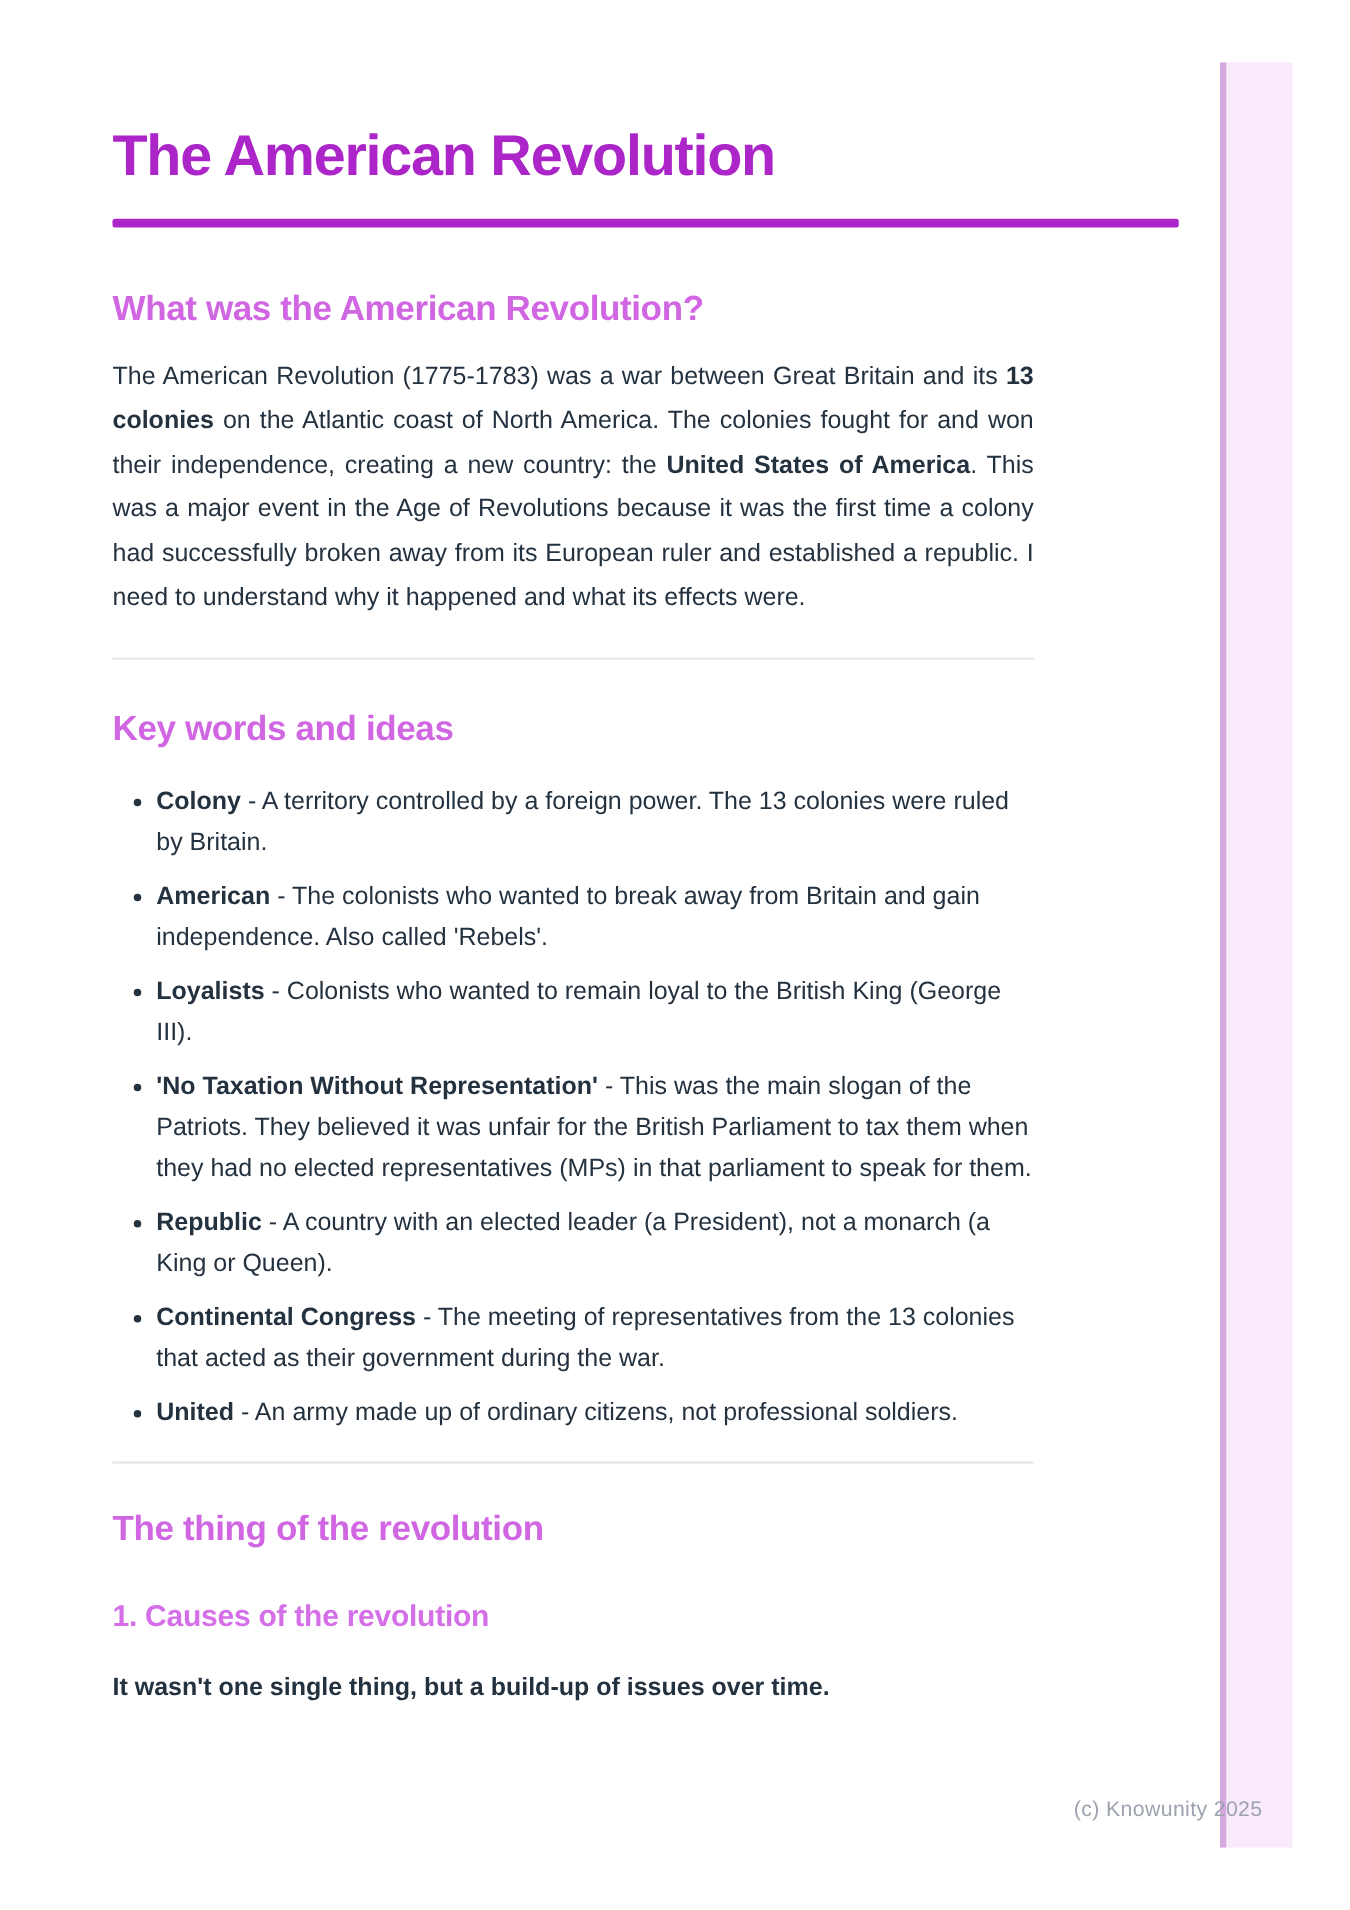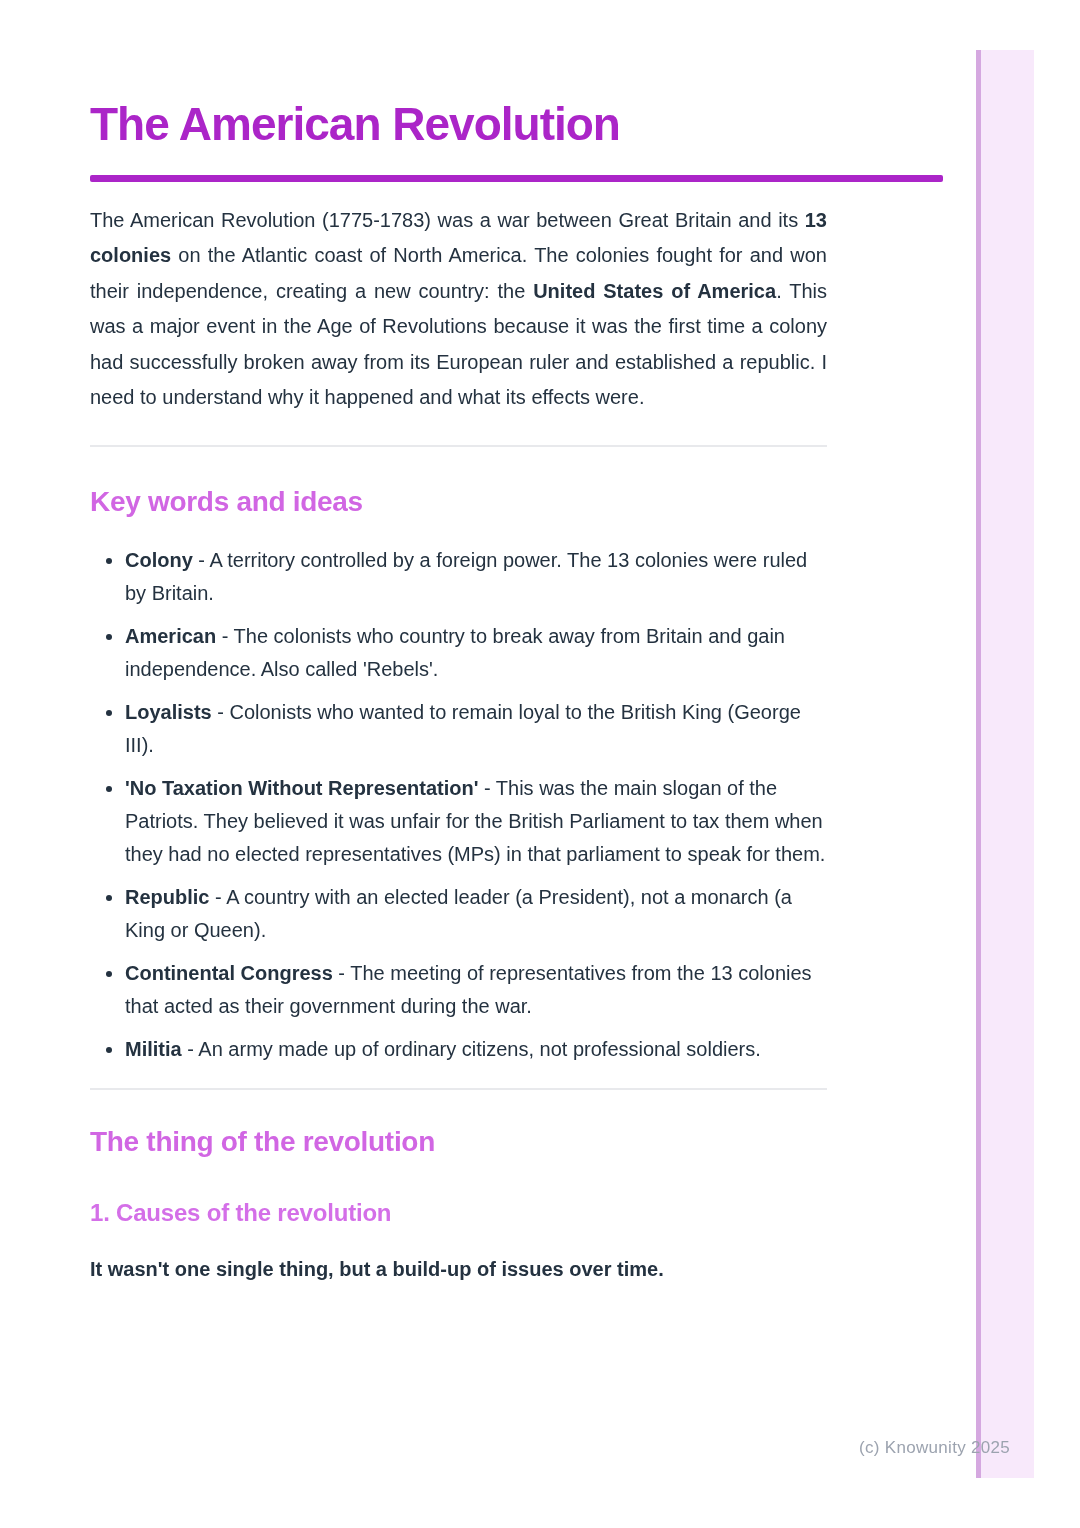--- a/index.html
+++ b/index.html
@@ -120,54 +120,55 @@
 <body>
 
 <div class="accent-strip"></div>
 
 <main class="content">
 
   <h1 class="page-title">The American Revolution</h1>
   <div class="title-rule"></div>
 
   <section>
+    <h2 class="intro-heading">What was the American Revolution?</h2>
     <p class="intro"><span>The American Revolution (1775-1783) was a war between Great Britain and its </span><span class="bold">13 colonies</span><span> on the Atlantic coast of North America. The colonies fought for and won their independence, creating a new country: the </span><span class="bold">United States of America</span><span>. This was a major event in the Age of Revolutions because it was the first time a colony had successfully broken away from its European ruler and established a republic. I need to understand why it happened and what its effects were.</span></p>
   </section>
 
   <hr class="section-divider">
 
   <section>
     <h2 class="keywords-heading">Key words and ideas</h2>
     <ul class="keywords">
       <li>
         <span class="term">Colony</span>
         <span class="desc">- A territory controlled by a foreign power. The 13 colonies were ruled by Britain.</span>
       </li>
       <li>
         <span class="term">American</span>
-        <span class="desc">- The colonists who country to break away from Britain and gain independence. Also called 'Rebels'.</span>
+        <span class="desc">- The colonists who wanted to break away from Britain and gain independence. Also called 'Rebels'.</span>
       </li>
       <li>
         <span class="term">Loyalists</span>
         <span class="desc">- Colonists who wanted to remain loyal to the British King (George III).</span>
       </li>
       <li>
         <span class="term">'No Taxation Without Representation'</span>
         <span class="desc">- This was the main slogan of the Patriots. They believed it was unfair for the British Parliament to tax them when they had no elected representatives (MPs) in that parliament to speak for them.</span>
       </li>
       <li>
         <span class="term">Republic</span>
         <span class="desc">- A country with an elected leader (a President), not a monarch (a King or Queen).</span>
       </li>
       <li>
         <span class="term">Continental Congress</span>
         <span class="desc">- The meeting of representatives from the 13 colonies that acted as their government during the war.</span>
       </li>
       <li>
-        <span class="term">Militia</span>
+        <span class="term">United</span>
         <span class="desc">- An army made up of ordinary citizens, not professional soldiers.</span>
       </li>
     </ul>
   </section>
 
   <hr class="section-divider divider-2">
 
   <section>
     <h2 class="story-heading">The thing of the revolution</h2>
     <h3 class="story-subheading">1. Causes of the revolution</h3>

